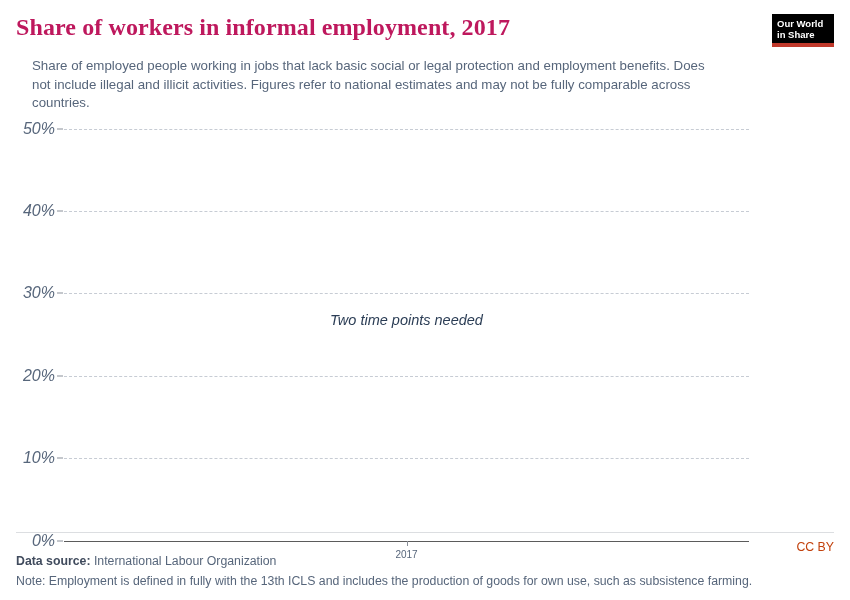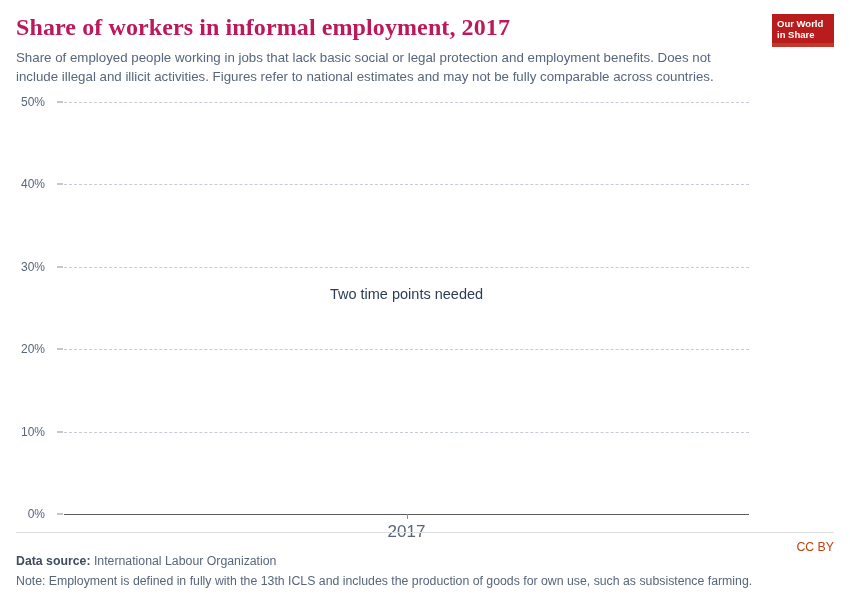--- a/index.html
+++ b/index.html
@@ -32,33 +32,33 @@
     font-size: 24px;
     font-weight: bold;
     color: #be185d;
     margin: 0 0 8px 0;
     letter-spacing: 0.1px;
   }
   .chart-subtitle {
     font-size: 13.3px;
     line-height: 18.5px;
     color: #57667b;
-    margin: 0;
+    margin: 16px;
     max-width: 730px;
     font-weight: 400;
   }
 
   
   .owid-logo {
     position: absolute;
     top: 0px;
     right: 0px;
     width: 62px;
     height: 33px;
-    background: #b91c1c;
+    background: #000000;
     color: #ffffff;
     font-family: "Liberation Sans", sans-serif;
     font-size: 9.5px;
     font-weight: bold;
     line-height: 11px;
     padding: 4px 5px 0 5px;
     box-sizing: border-box;
     border-bottom: 4px solid #c0392b;
   }
   .owid-logo span {
@@ -84,25 +84,26 @@
     right: 0;
     height: 0;
     border-top: 1px dashed #c7ccd4;
   }
   .gridline.zero {
     border-top: 1px solid #5b5b5b;
   }
   .ytick {
     position: absolute;
     right: 100%;
-    margin-right: 19px;
+    margin-right: 9px;
     transform: translateY(-50%);
-    font-size: 12px;
+    font-size: 16px;
     color: #57667b;
     white-space: nowrap;
+    font-style: italic;
   }
   .ytick-dash {
     position: absolute;
     right: 100%;
     margin-right: 1px;
     width: 6px;
     height: 0;
     border-top: 1px solid #8a9099;
     transform: translateY(-50%);
   }
@@ -111,21 +112,21 @@
     top: 100%;
     width: 0;
     height: 5px;
     border-left: 1px solid #8a9099;
   }
   .xtick-label {
     position: absolute;
     top: 100%;
     margin-top: 8px;
     transform: translateX(-50%);
-    font-size: 17px;
+    font-size: 10px;
     color: #57667b;
     white-space: nowrap;
   }
   .no-data-msg {
     position: absolute;
     left: 0;
     right: 0;
     text-align: center;
     font-size: 14.5px;
     color: #2b3d55;
@@ -200,21 +201,21 @@
       <div class="ytick-dash" style="top:80%;"></div>
       <div class="ytick" style="top:80%;">10%</div>
 
       <div class="gridline zero" style="top:100%;"></div>
       <div class="ytick-dash" style="top:100%;"></div>
       <div class="ytick" style="top:100%;">0%</div>
 
       <div class="xtick-mark" style="left:50%;"></div>
       <div class="xtick-label" style="left:50%;">2017</div>
 
-      <div class="no-data-msg" style="top:46.5%;">Two time points needed</div>
+      <div class="no-data-msg" style="top:46.5%;font-style:italic;">Two time points needed</div>
     </div>
   </div>
 
   <div class="footer">
     <div class="footer-row">
       <span class="label">Data source:</span>
       <span>International Labour Organization</span>
       <span class="license">CC BY</span>
     </div>
     <div class="footer-note">

